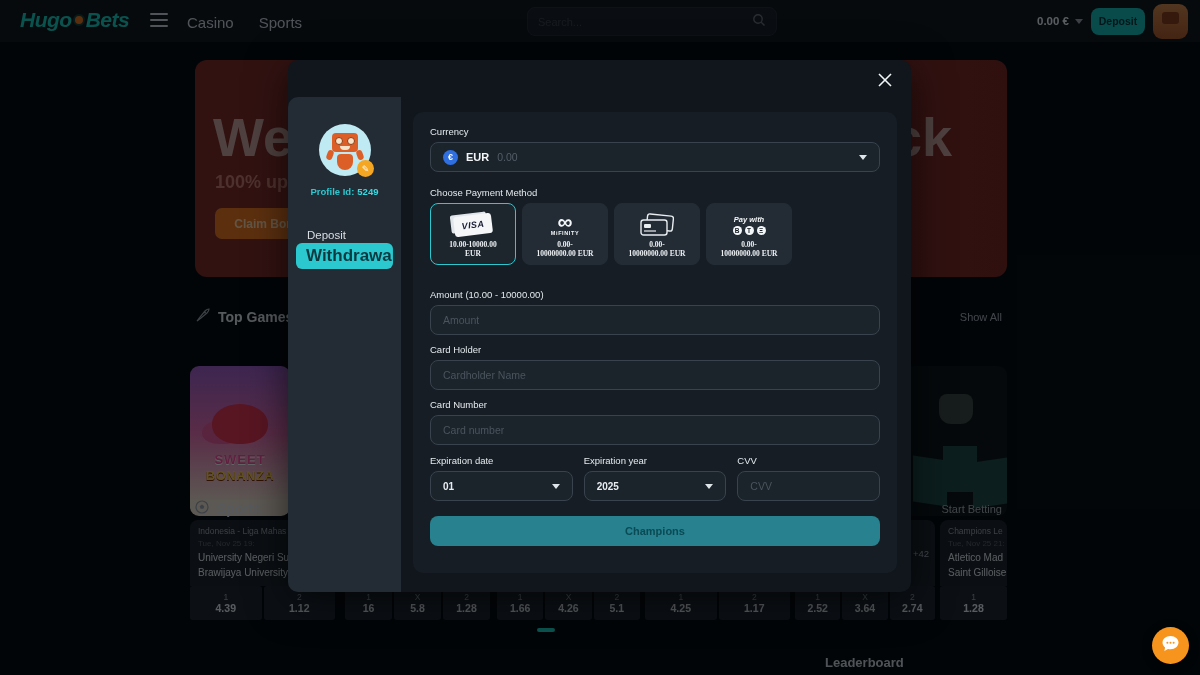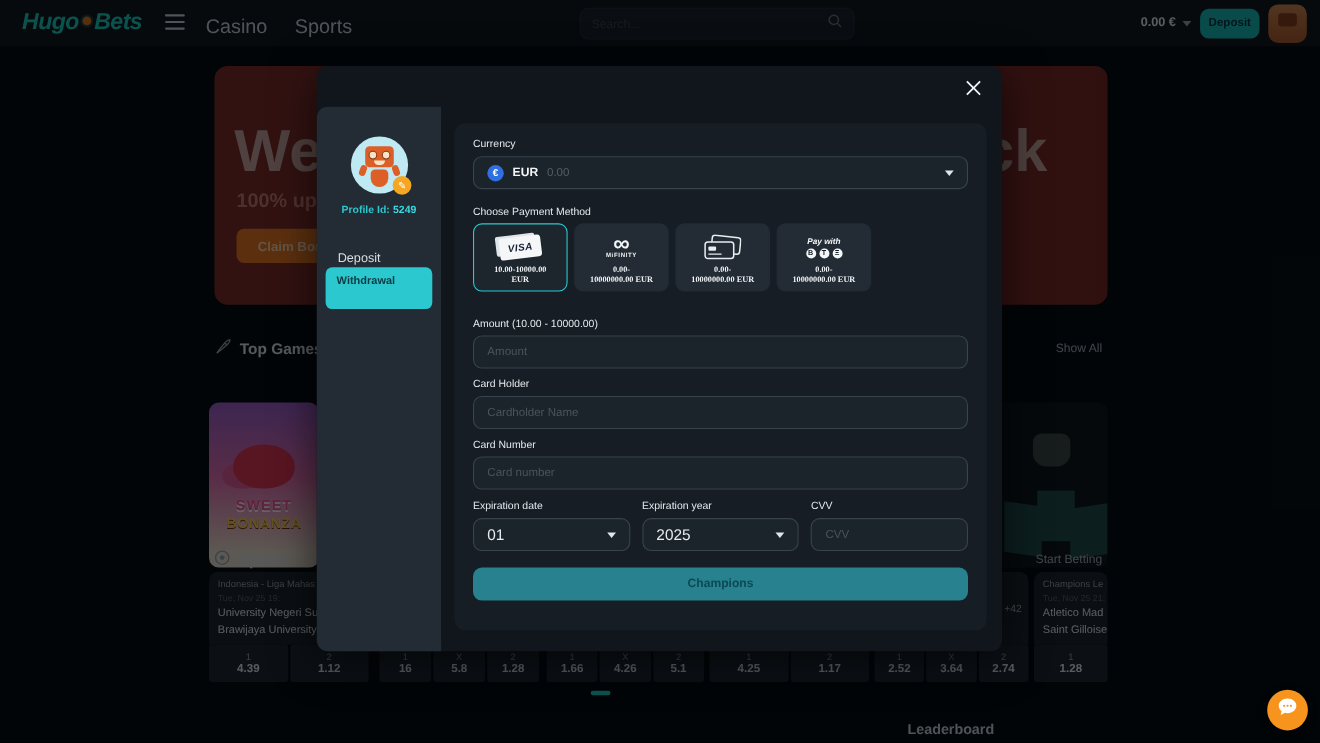--- a/index.html
+++ b/index.html
@@ -7,21 +7,21 @@
   body { font-family:"Liberation Sans", sans-serif; }
   .page { position:relative; width:1200px; height:675px; background:#05080b; overflow:hidden; }
 
   
   .navbar { position:absolute; left:0; top:0; width:1200px; height:42px; background:#10151a; display:flex; align-items:center; z-index:1; }
   .logo { position:absolute; left:20px; top:8px; font-size:21px; font-weight:900; font-style:italic; color:#19d3c0; letter-spacing:-0.5px; }
   .logo .ball { display:inline-block; width:12px; height:12px; border-radius:50%; background:#e8731f; border:2px solid #0c3f38; vertical-align:middle; margin:0 1px 3px 1px; }
   .hamburger { position:absolute; left:150px; top:13px; width:18px; height:14px; display:flex; flex-direction:column; justify-content:space-between; cursor:pointer; }
   .hamburger span { display:block; width:18px; height:2px; background:#cfd8dd; border-radius:1px; }
   .nav-links { position:absolute; left:187px; top:14px; display:flex; gap:25px; }
-  .nav-link { font-size:18px; color:#cfd8dd; cursor:pointer; }
+  .nav-link { font-size:15px; color:#cfd8dd; cursor:pointer; }
   .search-wrap { position:absolute; left:527px; top:7px; width:250px; height:29px; background:#1a2026; border:1px solid #242b31; border-radius:8px; display:flex; align-items:center; padding:0 10px; }
   .search-wrap input { flex:1; background:transparent; border:none; outline:none; color:#8a949c; font-size:11px; font-family:"Liberation Sans",sans-serif; }
   .search-wrap input::placeholder { color:#3c444c; }
   .nav-right { position:absolute; right:12px; top:0; height:42px; display:flex; align-items:center; gap:8px; }
   .balance { font-size:11.5px; color:#e8eef1; font-weight:bold; display:flex; align-items:center; gap:6px; }
   .caret-down { width:0; height:0; border-left:4px solid transparent; border-right:4px solid transparent; border-top:5px solid #9aa4ab; }
   .deposit-btn { width:54px; height:27px; background:#17c1b8; border:none; border-radius:8px; color:#06343a; font-size:10.5px; font-weight:bold; cursor:pointer; font-family:"Liberation Sans",sans-serif; }
   .nav-avatar { width:35px; height:35px; border-radius:9px; background:linear-gradient(180deg,#d4894a,#b05a28); position:relative; overflow:hidden; cursor:pointer; }
   .nav-avatar::after{ content:""; position:absolute; left:9px; top:8px; width:17px; height:12px; background:#8a3d17; border-radius:3px; }
 
@@ -78,28 +78,28 @@
   .robot-eye { position:absolute; top:4px; width:8px; height:8px; background:#f6e3c8; border-radius:50%; border:1px solid #8a3d17; }
   .robot-eye.l{ left:3px; } .robot-eye.r{ right:3px; }
   .robot-mouth { position:absolute; left:8px; bottom:2px; width:10px; height:4px; background:#f6e3c8; border-radius:0 0 4px 4px; }
   .robot-body { position:absolute; left:18px; top:30px; width:16px; height:16px; background:#dd5f28; border-radius:4px 4px 8px 8px; }
   .robot-arm { position:absolute; top:26px; width:6px; height:10px; background:#dd5f28; border-radius:3px; }
   .robot-arm.l{ left:8px; transform:rotate(20deg);} .robot-arm.r{ right:8px; transform:rotate(-20deg);}
   .edit-badge { position:absolute; right:-3px; bottom:-1px; width:17px; height:17px; border-radius:50%; background:#f5a623; color:#fff; font-size:9px; display:flex; align-items:center; justify-content:center; cursor:pointer; }
   .profile-id { position:absolute; left:0; top:89px; width:113px; text-align:center; font-size:9.5px; font-weight:bold; color:#2bc8d0; }
   .profile-id .pid-num { color:#35dbe2; margin-left:3px; }
   .menu-deposit { position:absolute; left:9px; top:125px; width:95px; height:26px; line-height:26px; padding-left:10px; font-size:11.5px; color:#d8dee2; cursor:pointer; }
-  .menu-withdrawal { position:absolute; left:8px; top:146px; width:97px; height:38px; line-height:26px; padding-left:10px; font-size:10px; color:#0b3a41; font-weight:bold; background:#2bc8d0; border-radius:6px; cursor:pointer; }
+  .menu-withdrawal { position:absolute; left:8px; top:146px; width:97px; height:26px; line-height:26px; padding-left:10px; font-size:17px; color:#0b3a41; font-weight:bold; background:#2bc8d0; border-radius:6px; cursor:pointer; }
 
   .m-main { position:absolute; left:125px; top:52px; width:484px; height:461px; background:#161d24; border-radius:10px; padding:14px 17px; }
   .f-label { font-size:9.5px; color:#e4eaee; margin-bottom:5px; }
   .f-input { width:100%; height:30px; background:#1b232b; border:1px solid #39434d; border-radius:8px; color:#c9d1d7; font-size:10.5px; padding:0 12px; outline:none; font-family:"Liberation Sans",sans-serif; }
   .f-input::placeholder { color:#4a545d; }
   .f-select { width:100%; height:30px; background:#1b232b; border:1px solid #39434d; border-radius:8px; display:flex; align-items:center; padding:0 12px; cursor:pointer; }
-  .f-select .val { font-size:14px; color:#e8edf0; font-weight:normal; }
+  .f-select .val { font-size:10px; color:#e8edf0; font-weight:bold; }
   .f-select .caret-down { margin-left:auto; border-top-color:#dfe6ea; }
   .currency-row { margin-bottom:15px; }
   .cur-icon { width:15px; height:15px; border-radius:50%; background:#2f6fe0; color:#fff; font-size:9px; font-weight:bold; display:flex; align-items:center; justify-content:center; margin-right:8px; }
   .cur-code { font-size:11px; font-weight:bold; color:#f2f6f8; margin-right:8px; }
   .cur-amt { font-size:10.5px; color:#545e67; }
 
   .pm-row { display:flex; gap:6px; margin-bottom:24px; }
   .pm-card { width:86px; height:62px; background:#232b34; border:1px solid #232b34; border-radius:8px; display:flex; flex-direction:column; align-items:center; justify-content:center; cursor:pointer; padding-top:2px; }
   .pm-card.selected { background:#1d252d; border:1px solid #2bc8d0; }
   .pm-icon { height:26px; display:flex; align-items:center; justify-content:center; }

